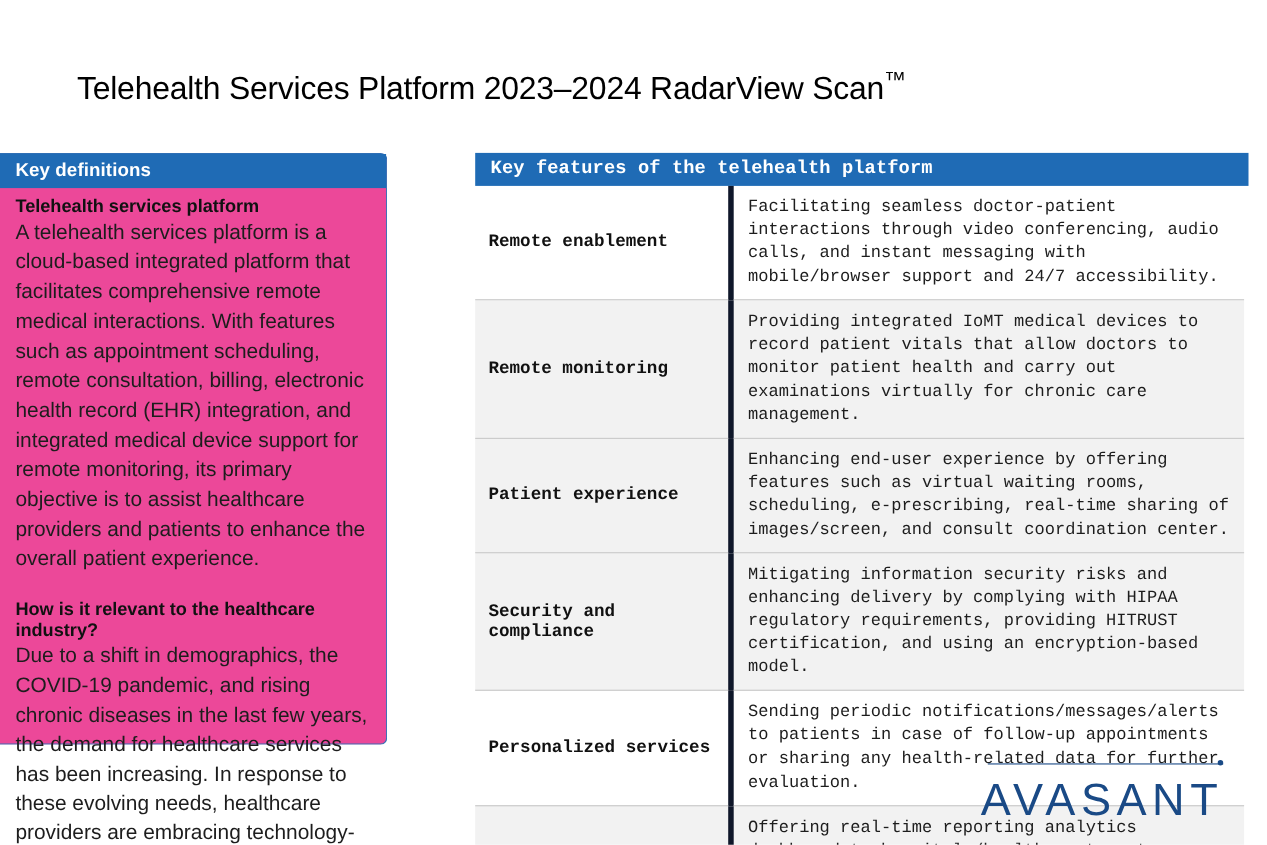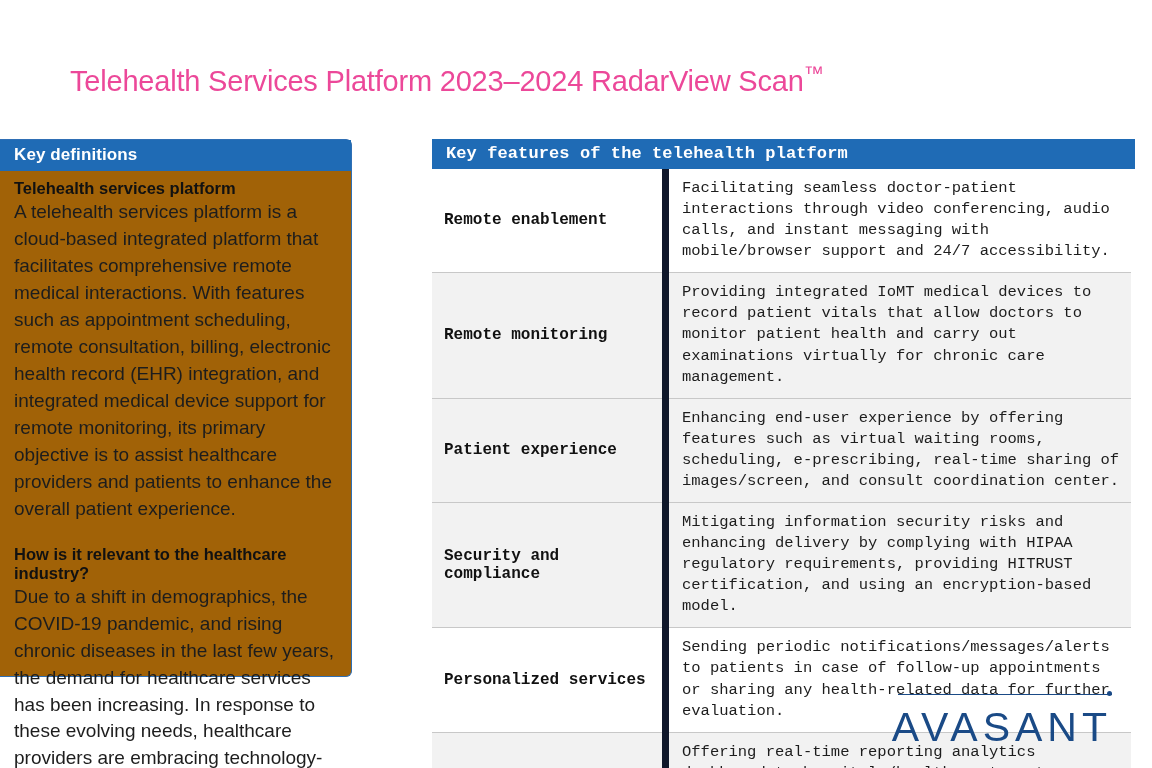--- a/index.html
+++ b/index.html
@@ -15,41 +15,41 @@
     overflow: hidden;
     position: relative;
   }
 
   .page-title {
     position: absolute;
     left: 70px;
     top: 62px;
     font-size: 29px;
     font-weight: 400;
-    color: #ec4899;
+    color: #000000;
     letter-spacing: -0.2px;
     white-space: nowrap;
   }
   .page-title .tm {
     font-size: 20px;
     vertical-align: super;
   }
 
   
   .left-panel {
     position: absolute;
     left: 0px;
     top: 139px;
     width: 352px;
     height: 538px;
     border: 1px solid #2f6fb5;
     border-left: none;
     border-radius: 0 6px 6px 0;
     box-sizing: border-box;
-    background: #a16207;
+    background: #ec4899;
   }
   .panel-header {
     background: #1f6bb5;
     color: #ffffff;
     font-size: 17px;
     font-weight: 600;
     padding: 5px 0 6px 14px;
     letter-spacing: 0.1px;
   }
   .left-body {
@@ -103,21 +103,21 @@
   .feature-table td {
     vertical-align: middle;
     padding: 9px 10px 10px 10px;
   }
   td.f-name {
     width: 208px;
     font-size: 16px;
     font-weight: 700;
     color: #111111;
     padding-left: 12px;
-    border-right: 7px solid #0f172a;
+    border-right: 5px solid #0f172a;
   }
   td.f-desc {
     font-size: 15.5px;
     line-height: 1.36;
     color: #1d1d1d;
     padding-left: 13px;
     padding-right: 8px;
   }
   tr.shade td {
     background: #f2f2f2;

